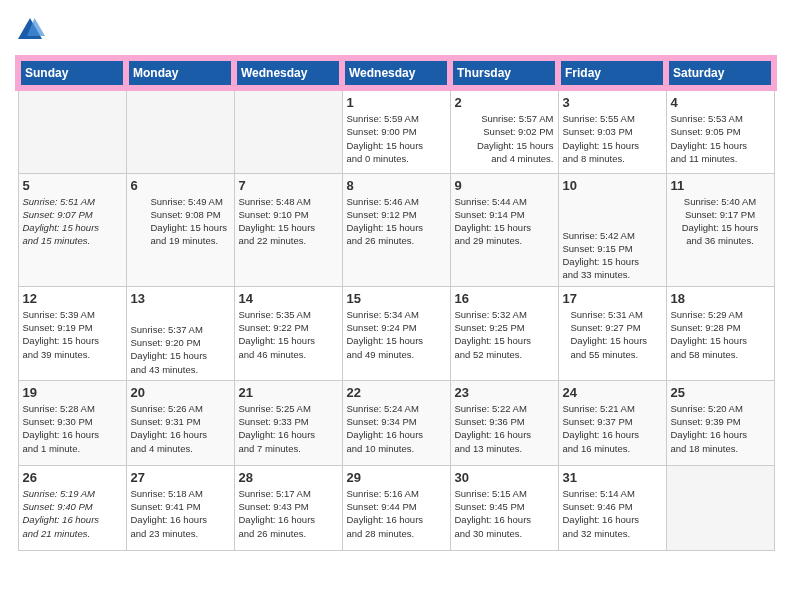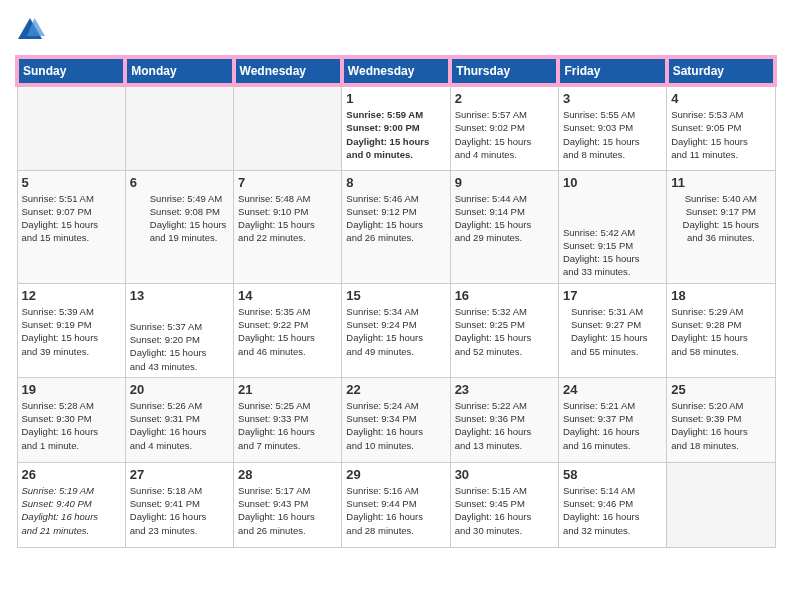--- a/index.html
+++ b/index.html
@@ -57,21 +57,21 @@
       border-collapse: collapse;
       table-layout: fixed;
     }
     th {
       background-color: #1a5ca8;
       color: #fff;
       font-size: 12px;
       font-weight: bold;
       padding: 5px 4px;
       text-align: left;
-      border: 4px solid #f9a8d4;
+      border: 6px solid #f9a8d4;
     }
     td {
       border: 1px solid #ccc;
       vertical-align: top;
       padding: 4px;
       height: 85px;
       background: #fff;
     }
     td.empty {
       background: #f5f5f5;
@@ -126,28 +126,28 @@
         <th>Saturday</th>
       </tr>
   </thead>
   <tbody id="calendar-body">
   <tr>
         <td class="empty"></td>
         <td class="empty"></td>
         <td class="empty"></td>
         <td>
           <div class="day-num">1</div>
-          <div class="day-info" style="white-space: pre-line; font-weight: bold;">Sunrise: 5:59 AM
+          <div class="day-info" style="white-space: pre-line;">Sunrise: 5:59 AM
 Sunset: 9:00 PM
 Daylight: 15 hours
 and 0 minutes.</div>
         </td>
         <td>
           <div class="day-num">2</div>
-          <div class="day-info" style="white-space: pre-line;">Sunrise: 5:57 AM
+          <div class="day-info" style="white-space: pre-line; text-align: right;">Sunrise: 5:57 AM
 Sunset: 9:02 PM
 Daylight: 15 hours
 and 4 minutes.</div>
         </td>
         <td>
           <div class="day-num">3</div>
           <div class="day-info" style="white-space: pre-line;">Sunrise: 5:55 AM
 Sunset: 9:03 PM
 Daylight: 15 hours
 and 8 minutes.</div>
@@ -156,21 +156,21 @@
           <div class="day-num">4</div>
           <div class="day-info" style="white-space: pre-line;">Sunrise: 5:53 AM
 Sunset: 9:05 PM
 Daylight: 15 hours
 and 11 minutes.</div>
         </td>
       </tr>
       <tr>
         <td>
           <div class="day-num">5</div>
-          <div class="day-info" style="white-space: pre-line;">Sunrise: 5:51 AM
+          <div class="day-info" style="white-space: pre-line; font-style: italic;">Sunrise: 5:51 AM
 Sunset: 9:07 PM
 Daylight: 15 hours
 and 15 minutes.</div>
         </td>
         <td>
           <div class="day-num">6</div>
           <div class="day-info" style="white-space: pre-line; margin-left: 20px;">Sunrise: 5:49 AM
 Sunset: 9:08 PM
 Daylight: 15 hours
 and 19 minutes.</div>
@@ -343,21 +343,21 @@
 and 28 minutes.</div>
         </td>
         <td>
           <div class="day-num">30</div>
           <div class="day-info" style="white-space: pre-line;">Sunrise: 5:15 AM
 Sunset: 9:45 PM
 Daylight: 16 hours
 and 30 minutes.</div>
         </td>
         <td>
-          <div class="day-num">58</div>
+          <div class="day-num">31</div>
           <div class="day-info" style="white-space: pre-line;">Sunrise: 5:14 AM
 Sunset: 9:46 PM
 Daylight: 16 hours
 and 32 minutes.</div>
         </td>
         <td class="empty"></td>
       </tr>
     </tbody>
 </table>
 

